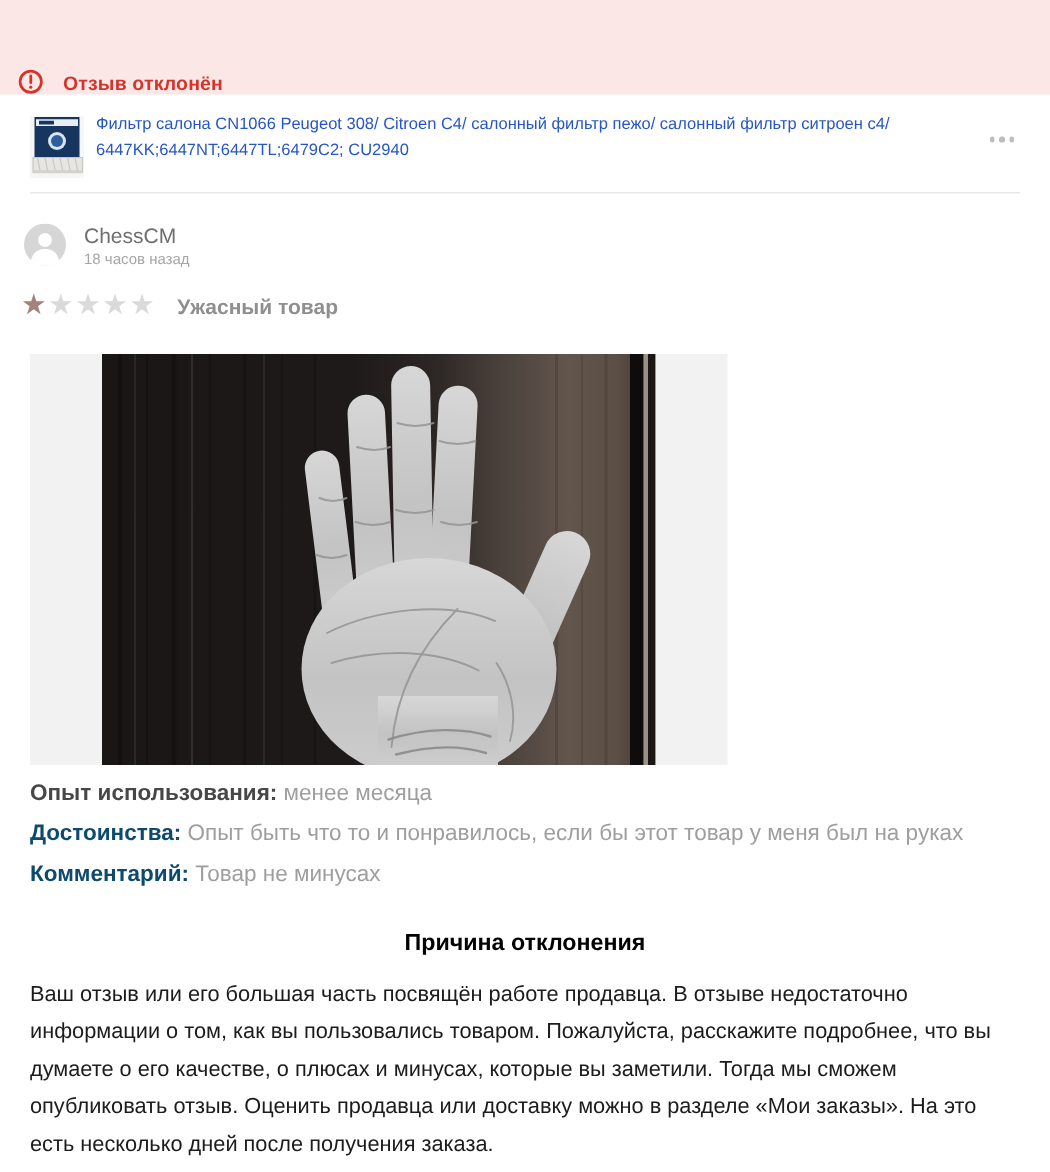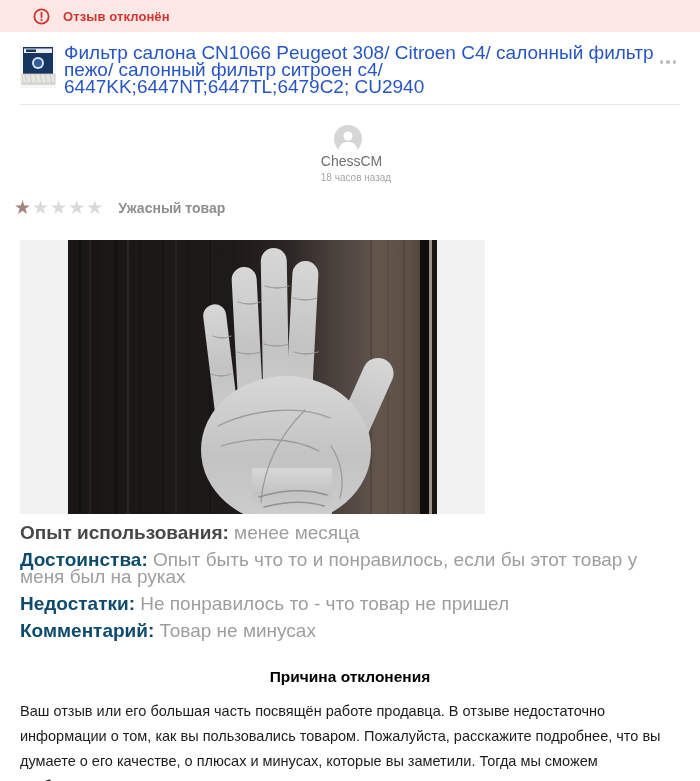--- a/index.html
+++ b/index.html
@@ -1,56 +1,56 @@
 <!DOCTYPE html>
 <html><head>
 <meta charset="utf-8">
 <style>
   * { margin: 0; padding: 0; box-sizing: border-box; }
   html, body { width: 700px; height: 781px; background: #ffffff; overflow: hidden; }
   body { font-family: "Liberation Sans", "DejaVu Sans", sans-serif; color: #222; }
 
   
-  .banner { width: 700px; height: 32px; background: #fbe7e6; display: flex; align-items: center; padding-left: 33px; }
+  .banner { width: 700px; height: 63px; background: #fbe7e6; display: flex; align-items: flex-end; padding-left: 12px; }
   .banner .warn { width: 17px; height: 17px; color: #d5342c; flex: 0 0 auto; }
   .banner .warn svg { width: 17px; height: 17px; display: block; }
   .banner-text { margin-left: 13px; color: #d5342c; font-size: 13px; font-weight: bold; letter-spacing: .1px; }
 
   .content { padding: 0 20px; }
 
   
   .product-row { display: flex; align-items: flex-start; margin-top: 12px; }
   .product-thumb { width: 36px; height: 42px; flex: 0 0 auto; margin-top: 2px; }
   .product-thumb svg { width: 36px; height: 42px; display: block; }
-  .product-title { margin-left: 8px; max-width: 592px; font-size: 19px; line-height: 17px; color: #2656c5; font-weight: 500; text-decoration: none; cursor: pointer; }
+  .product-title { margin-left: 8px; max-width: 592px; font-size: 11px; line-height: 17px; color: #2656c5; font-weight: 500; text-decoration: none; cursor: pointer; }
   .kebab { margin-left: auto; margin-top: 12px; display: flex; gap: 3px; cursor: pointer; padding: 4px; }
   .kebab i { width: 3.5px; height: 3.5px; border-radius: 50%; background: #bdbdbd; display: block; }
 
   .divider { height: 1px; background: #e8e8e8; margin-top: 9px; }
 
   
-  .author-row { display: flex; align-items: center; margin-top: 20px; flex-direction: column; }
+  .author-row { display: flex; align-items: flex-start; margin-top: 20px; }
   .avatar { width: 28px; height: 28px; flex: 0 0 auto; margin-left: -4px; }
   .avatar svg { width: 28px; height: 28px; display: block; }
   .author-meta { margin-left: 12px; }
   .author-name { font-size: 14px; color: #6f6f6f; line-height: 16px; }
   .author-time { font-size: 10px; color: #a6a6a6; line-height: 16px; margin-top: 1px; }
 
   
   .rating-row { display: flex; align-items: center; margin-top: 13px; margin-left: -6px; }
   .stars { font-size: 19px; line-height: 17px; letter-spacing: 1px; display: flex; }
   .rating-label { margin-left: 14px; font-size: 14px; color: #8f8f8f; font-weight: bold; }
 
   
   .photo-box { margin-top: 24px; width: 465px; height: 274px; background: #f2f2f2; display: flex; justify-content: center; cursor: pointer; }
   .photo-box svg { width: 369px; height: 274px; display: block; }
 
   
   .fields { margin-top: 10px; }
-  .field { font-size: 19px; line-height: 17px; margin-bottom: 10px; }
+  .field { font-size: 15px; line-height: 17px; margin-bottom: 10px; }
   .field-label { font-weight: bold; color: #0c4a6e; }
   .field-label.dark { color: #474747; }
   .field-value { color: #9e9e9e; }
 
   
   .reason { margin-top: 29px; }
   .reason-title { font-size: 15.5px; font-weight: bold; color: #000; text-align: center; }
   .reason-text { margin-top: 13px; font-size: 14.5px; line-height: 25px; color: #1c1c1c; max-width: 663px; }
 </style>
 </head>
@@ -194,24 +194,20 @@
   <div class="fields">
     <div class="field">
       <span class="field-label dark">Опыт использования:</span>
       <span class="field-value">менее месяца</span>
     </div>
     <div class="field">
       <span class="field-label">Достоинства:</span>
       <span class="field-value">Опыт быть что то и понравилось, если бы этот товар у меня был на руках</span>
     </div>
     <div class="field">
-      <span class="field-label">Недостатки:</span>
-      <span class="field-value">Не понравилось то - что товар не пришел</span>
-    </div>
-    <div class="field">
       <span class="field-label">Комментарий:</span>
       <span class="field-value">Товар не минусах</span>
     </div>
   </div>
 
   <div class="reason">
     <div class="reason-title">Причина отклонения</div>
     <div class="reason-text">Ваш отзыв или его большая часть посвящён работе продавца. В отзыве недостаточно информации о том, как вы пользовались товаром. Пожалуйста, расскажите подробнее, что вы думаете о его качестве, о плюсах и минусах, которые вы заметили. Тогда мы сможем опубликовать отзыв. Оценить продавца или доставку можно в разделе «Мои заказы». На это есть несколько дней после получения заказа.</div>
   </div>
 

